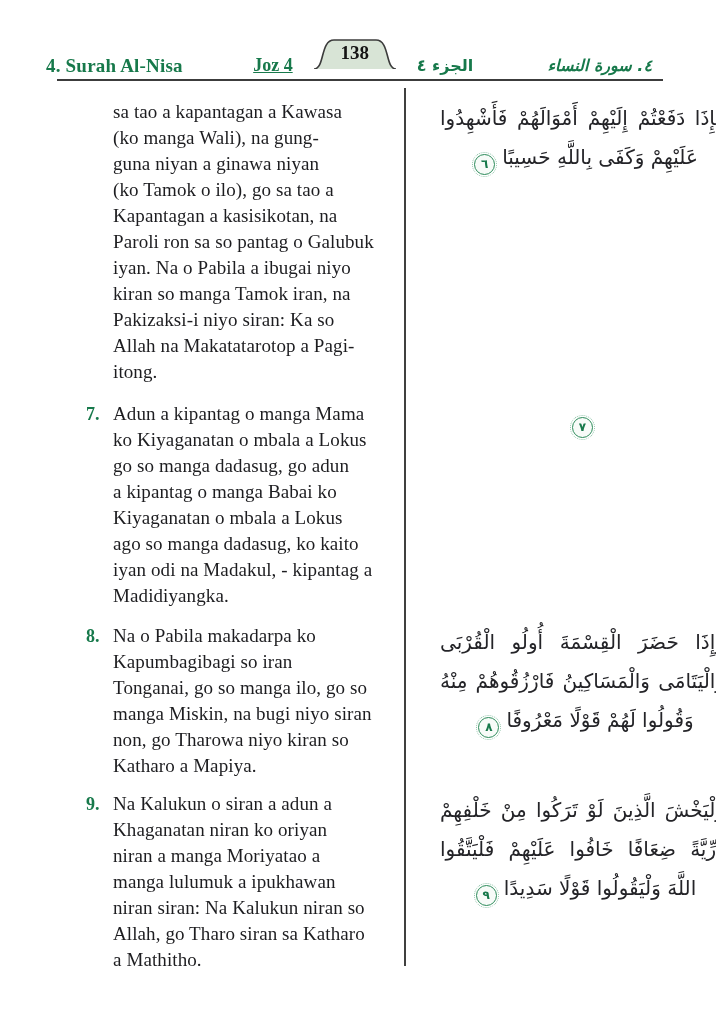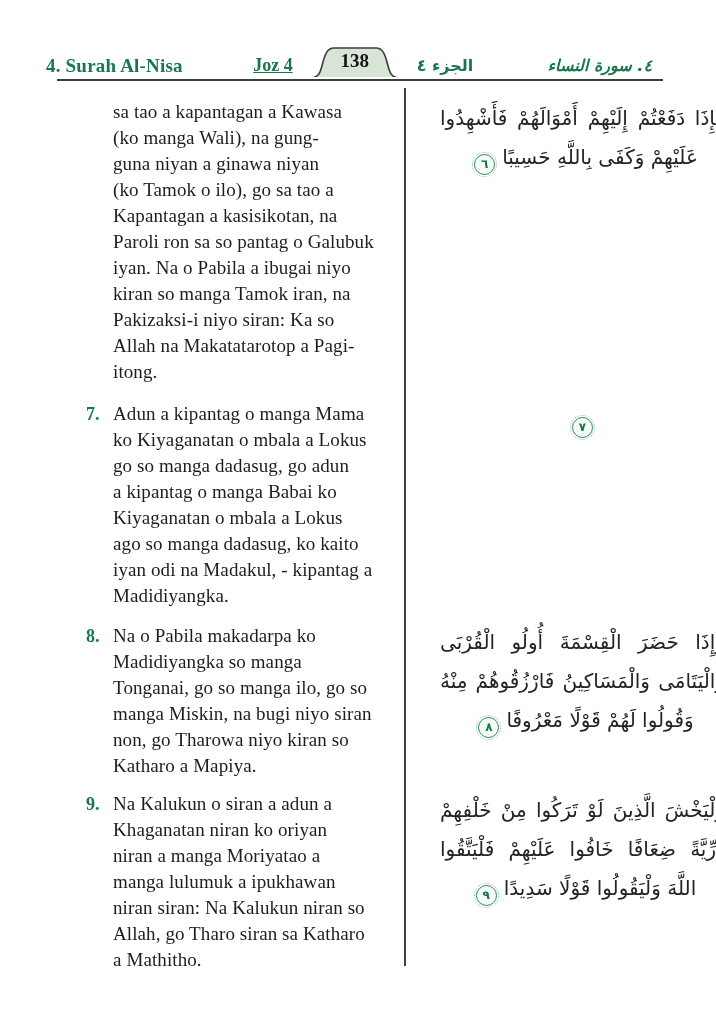--- a/index.html
+++ b/index.html
@@ -9,21 +9,21 @@
   }
 
   
   .hdr {
     position:absolute; left:46px; top:50px; width:606px; height:31px;
     display:flex; align-items:center;gap:12px;
   }
   .green { color:#17794b; }
   .hdr-title-en { font-size:19px; font-weight:700; letter-spacing:0.2px; }
   .hdr-joz { font-size:18px; font-weight:700; margin-left:auto;text-decoration:underline; }
-  .badge { position:relative; width:84px; height:31px; margin:4px 8px; align-self:flex-end; }
+  .badge { position:relative; width:84px; height:31px; margin:12px 8px; align-self:flex-end; }
   .badge svg { position:absolute; left:0; top:0; }
   .badge-num {
     position:absolute; inset:0; display:flex; align-items:center; justify-content:center;
     font-size:19px; font-weight:700; color:#141414; padding-bottom:1px;
   }
   .hdr-ar { font-family:"DejaVu Sans", sans-serif; font-size:16px; font-weight:700; }
   .hdr-juz-ar { margin-right:4px; }
   .hdr-surah-ar { margin-left:auto;font-style:italic; }
 
   .header-rule {
@@ -122,21 +122,21 @@
       </div>
       <div class="verse-right" dir="rtl" lang="ar"><span class="medallion">
             <span>٧</span>
           </span></div>
     </section>
 
     <section class="verse-row row-2">
       <div class="verse-left">
         <span class="verse-num">8.</span>
         <p class="translation">Na o Pabila makadarpa ko
-Madidiyangka so manga
+Kapumbagibagi so iran
 Tonganai, go so manga ilo, go so
 manga Miskin, na bugi niyo siran
 non, go Tharowa niyo kiran so
 Katharo a Mapiya.</p>
       </div>
       <div class="verse-right" dir="rtl" lang="ar"><span>وَإِذَا حَضَرَ الْقِسْمَةَ أُولُو الْقُرْبَى وَالْيَتَامَى وَالْمَسَاكِينُ فَارْزُقُوهُمْ مِنْهُ وَقُولُوا لَهُمْ قَوْلًا مَعْرُوفًا</span><span class="medallion">
             <span>٨</span>
           </span></div>
     </section>
 

